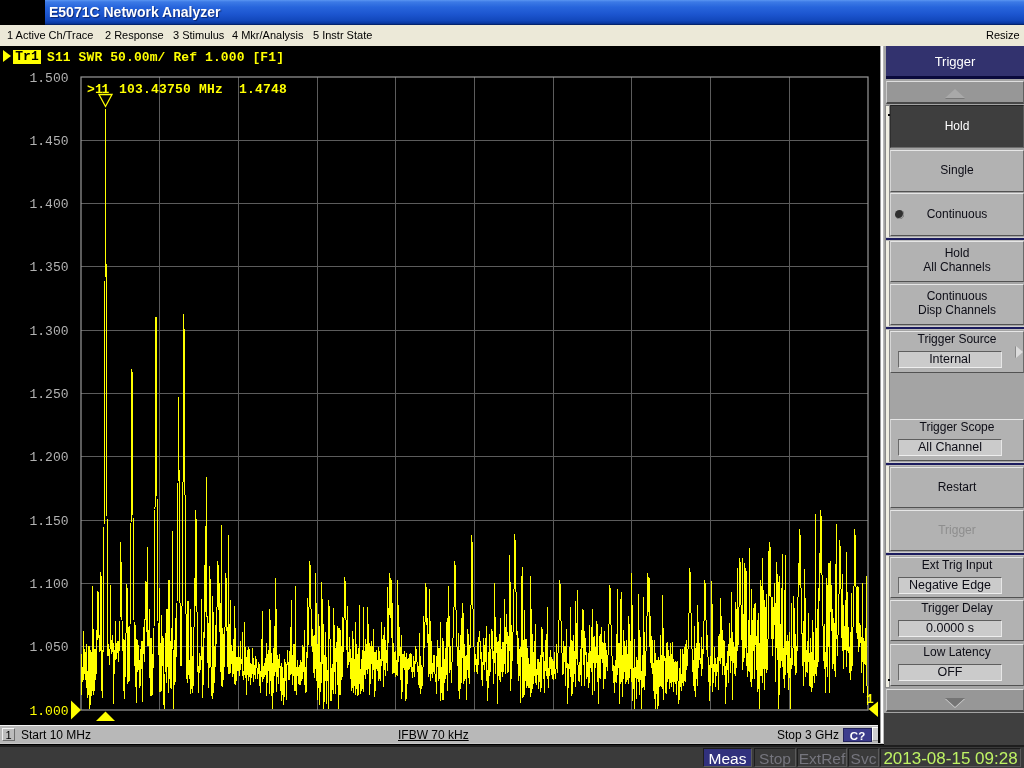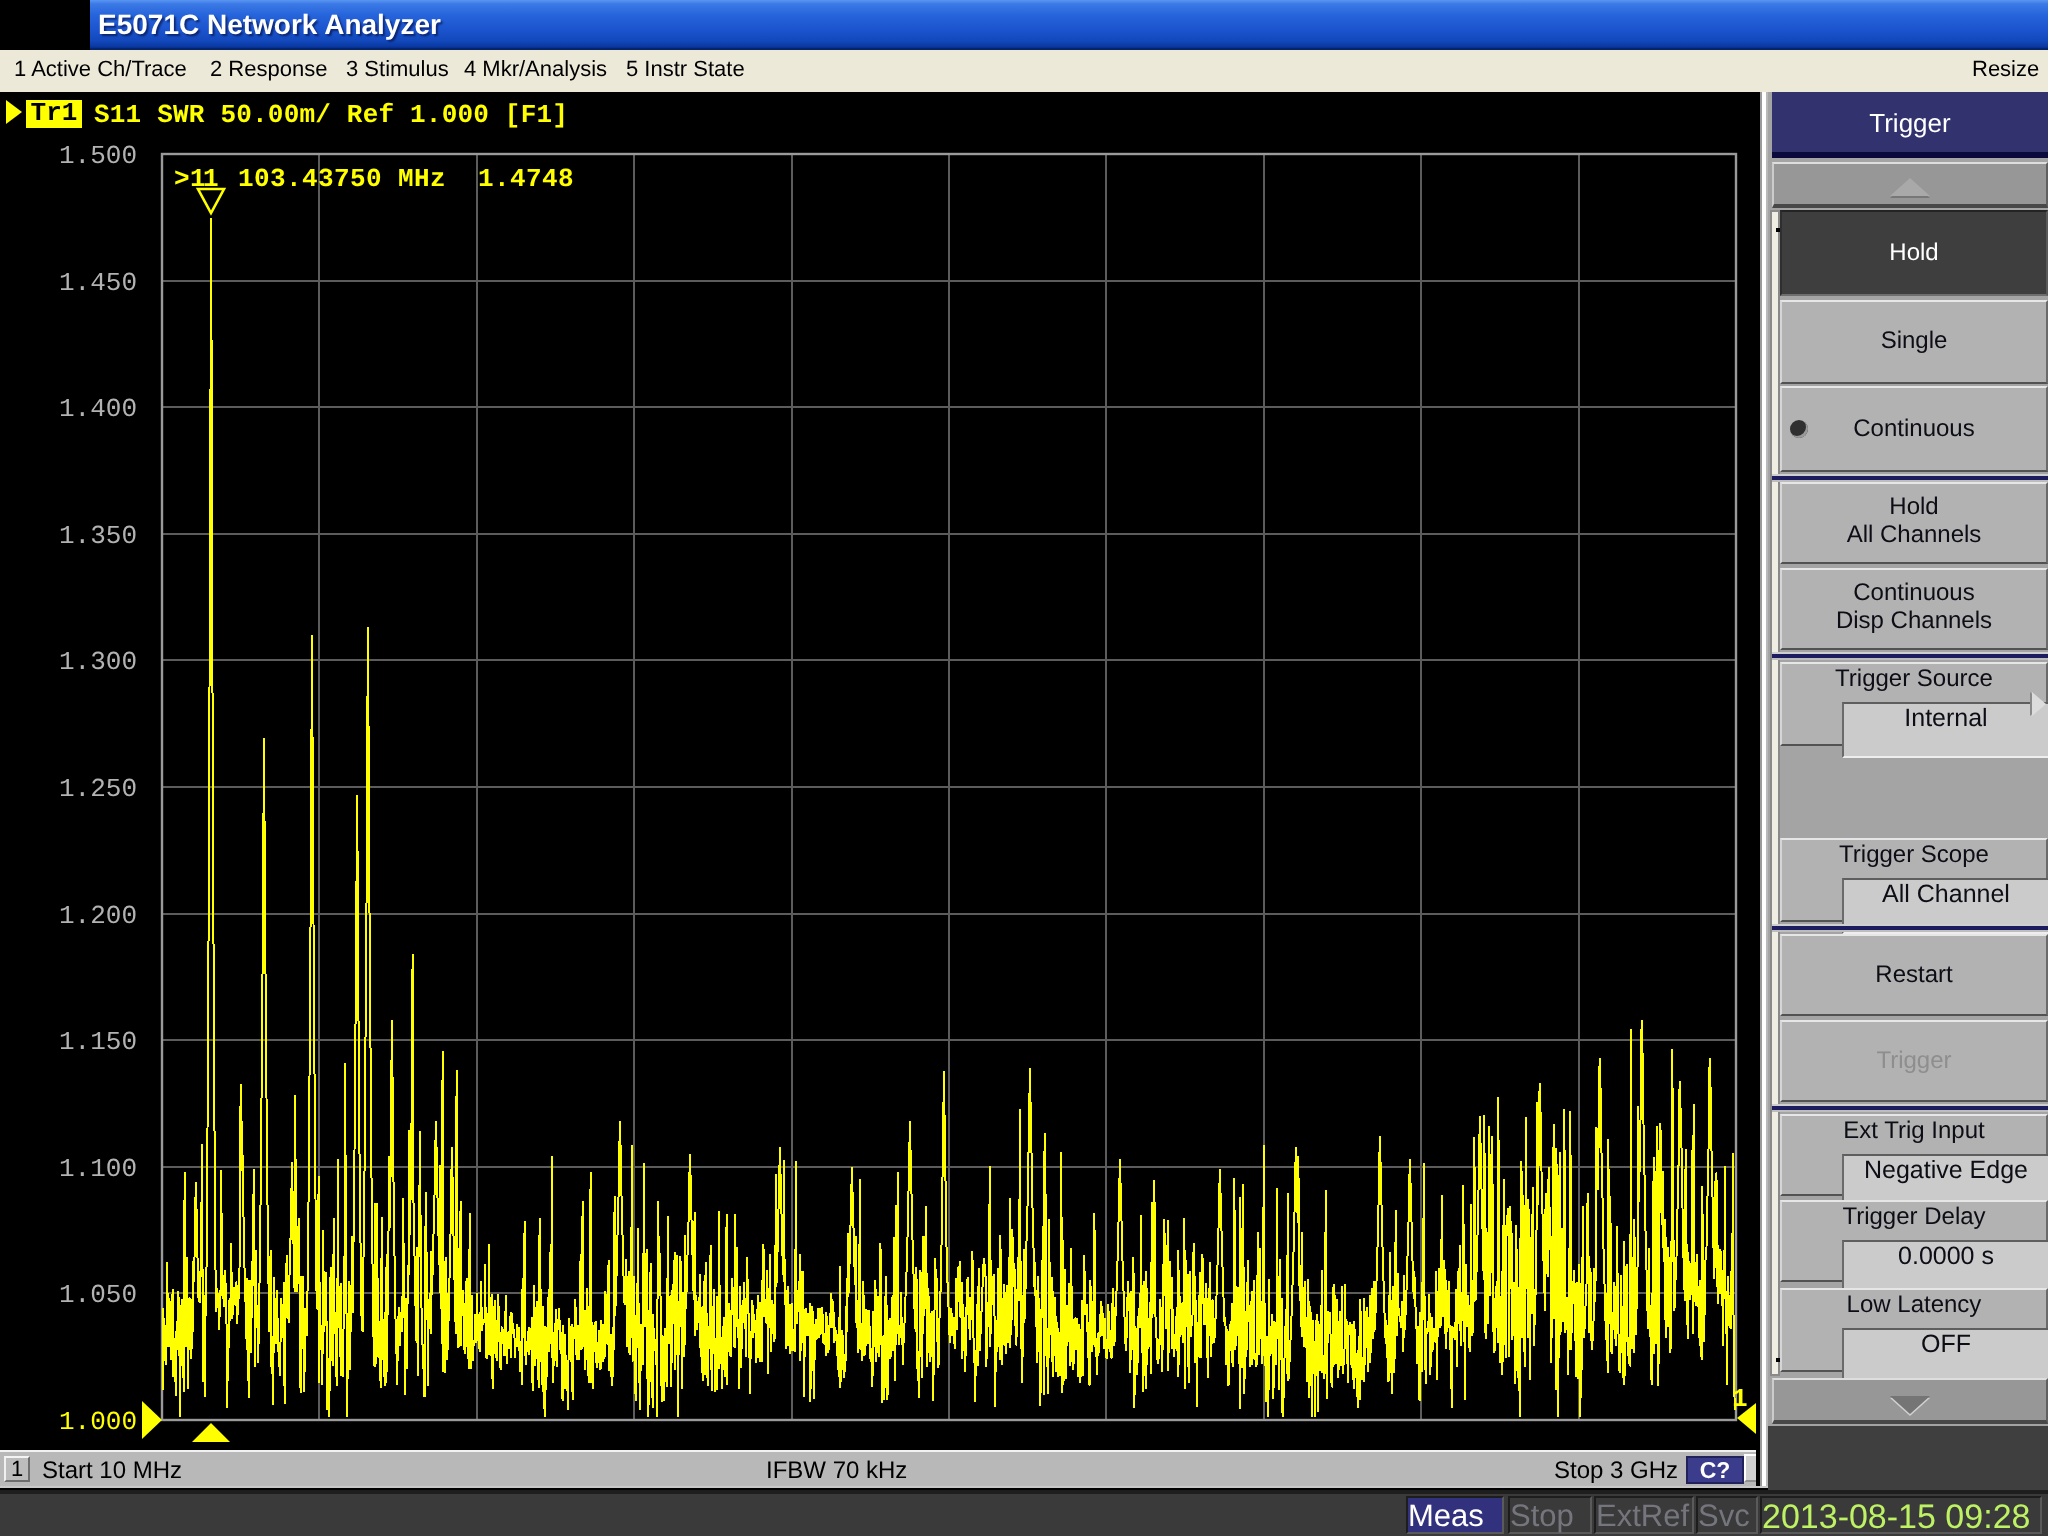--- a/index.html
+++ b/index.html
@@ -21,21 +21,21 @@
 #trbadge { position:absolute; left:13px; top:49.5px; width:28px; height:14px; background:#ffff00;
   color:#000; font:bold 13px "Liberation Mono",monospace; text-align:center; line-height:14px; }
 #trtext { position:absolute; left:47px; top:50px; letter-spacing:0.1px; }
 #statusbar { position:absolute; left:0; top:725px; width:884px; height:19px; background:#b8b8b8;
   border-top:1.5px solid #f2f2f2; border-bottom:1px solid #c8c8c8; font-size:12px; color:#000; }
 #chbox { position:absolute; left:2px; top:1.5px; width:13px; height:13px;
   border-top:1px solid #f4f4f4; border-left:1px solid #f0f0f0;
   border-bottom:1px solid #6e6e6e; border-right:1px solid #6e6e6e;
   text-align:center; line-height:12px; font-size:11px; background:#bcbcbc; }
 #stat-start { position:absolute; left:21px; top:2px; }
-#stat-ifbw { position:absolute; left:383px; top:2px; }
+#stat-ifbw { position:absolute; left:398px; top:2px;text-decoration:underline; }
 #stat-stop { position:absolute; left:777px; top:2px; }
 #cbadge { position:absolute; left:843px; top:1.5px; width:29px; height:14px; background:#3c3c8c;
   color:#fff; font-weight:bold; font-size:11.5px; text-align:center; line-height:14px;
   border:1px solid #22225a; }
 #sb-div { position:absolute; left:878px; top:46px; width:6px; height:697px;
   background:linear-gradient(90deg,#000 0 2px,#9a9a9a 2px 3px,#ffffff 3px 5px,#b8b8b8 5px 6px); }
 #sidebar { position:absolute; left:884px; top:46px; width:140px; height:699px; background:#a4a4a4; }
 #sb-hdr { position:absolute; left:2px; top:0px; width:138px; height:33px; background:#32326e;
   border-bottom:3px solid #0a0a3c; color:#fff; font-size:13px; text-align:center; line-height:31px; }
 .navbtn { position:absolute; left:2px; width:138px; background:#979797;
@@ -50,35 +50,35 @@
   border-left:10px solid transparent; border-right:10px solid transparent;
   border-top:9px solid #757575; filter:drop-shadow(0 1px 0 #d0d0d0); }
 #scrollstrip { position:absolute; left:1px; top:59px; width:5px; height:583px; background:#f0eee2;
   border:1px solid #8a8a8a; }
 #scrolldot { position:absolute; left:1.5px; top:8px; width:2px; height:2px; background:#000; }
 .key { position:absolute; left:6px; width:134px; background:#b2b2b2; color:#0d0d16;
   font-size:12px; text-align:center;
   border-top:1.5px solid #e6e6e6; border-left:1px solid #d6d6d6;
   border-bottom:1.5px solid #525252; border-right:1px solid #6a6a6a; }
 .key .t1 { display:block; }
-.vbox { position:absolute; left:30px; width:104px; height:28px; background:#cbcbcb;
+.vbox { position:absolute; left:7px; width:104px; height:17px; background:#cbcbcb;
   border-top:1.5px solid #5e5e5e; border-left:1.5px solid #6a6a6a;
   border-bottom:1.5px solid #eeeeee; border-right:1.5px solid #e6e6e6;
   font-size:12.5px; line-height:14px; text-align:center; }
 .sep { position:absolute; left:2px; width:138px; height:4px; background:#1c1c5e;
   border-top:1px solid #cfcfcf; border-bottom:1px solid #bdbdbd; }
 .radio { position:absolute; left:4px; top:50%; margin-top:-4.5px; width:9px; height:9px;
   border-radius:50%; background:#303030; box-shadow:inset -1px -1px 0 #9a9a9a; }
 .subarrow { position:absolute; right:0px; top:14px; width:0; height:0;
   border-left:7px solid #dcdcdc; border-top:6px solid transparent; border-bottom:6px solid transparent;
   filter:drop-shadow(-1px 0 0 #8a8a8a); }
 #sb-dark { position:absolute; left:0px; top:667px; width:140px; height:32px; background:#3f3f3f; }
 #bottombar { position:absolute; left:0; top:745px; width:1024px; height:23px; background:#3a3a3a;
   border-top:2px solid #1e1e1e; }
-.bcell { position:absolute; top:1px; height:19px; font-size:15.5px; line-height:19px; text-align:left;
+.bcell { position:absolute; top:1px; height:19px; font-size:15.5px; line-height:19px; text-align:center;
   border:1px solid #1d1d1d; border-right-color:#5a5a5a; border-bottom-color:#5a5a5a; color:#75757d; }
 #b-meas { left:703px; width:49px; background:#31317d; color:#fff; }
 #b-stop { left:754px; width:42px; }
 #b-extref { left:797px; width:50px; }
 #b-svc { left:848px; width:31px; }
 #b-date { left:880px; width:141px; color:#bef264; font-size:17px; white-space:nowrap; }
 </style></head>
 <body>
 <div id="titlebar">E5071C Network Analyzer</div>
 <div id="menubar">

